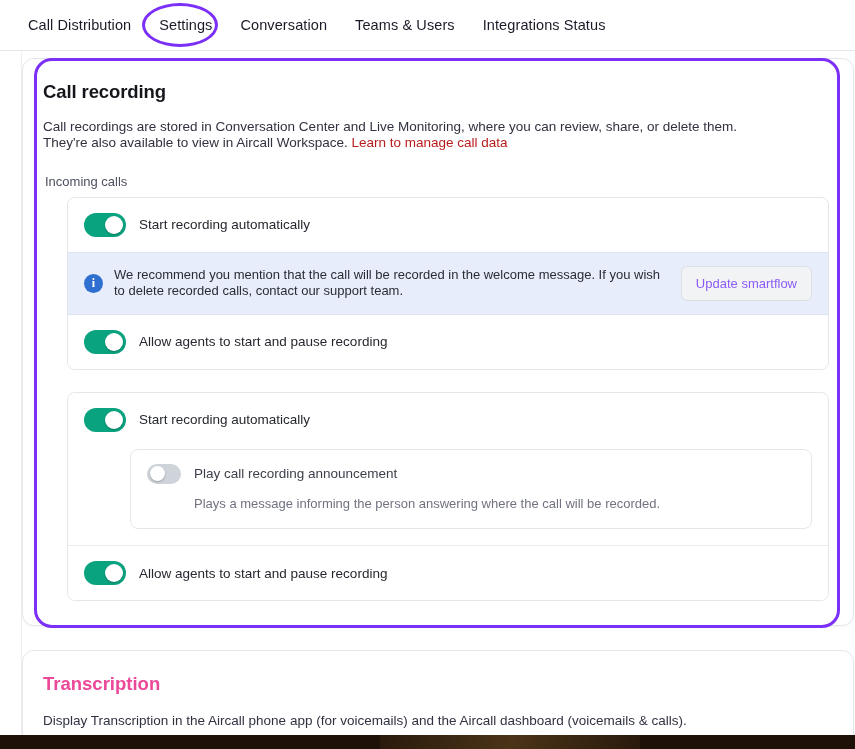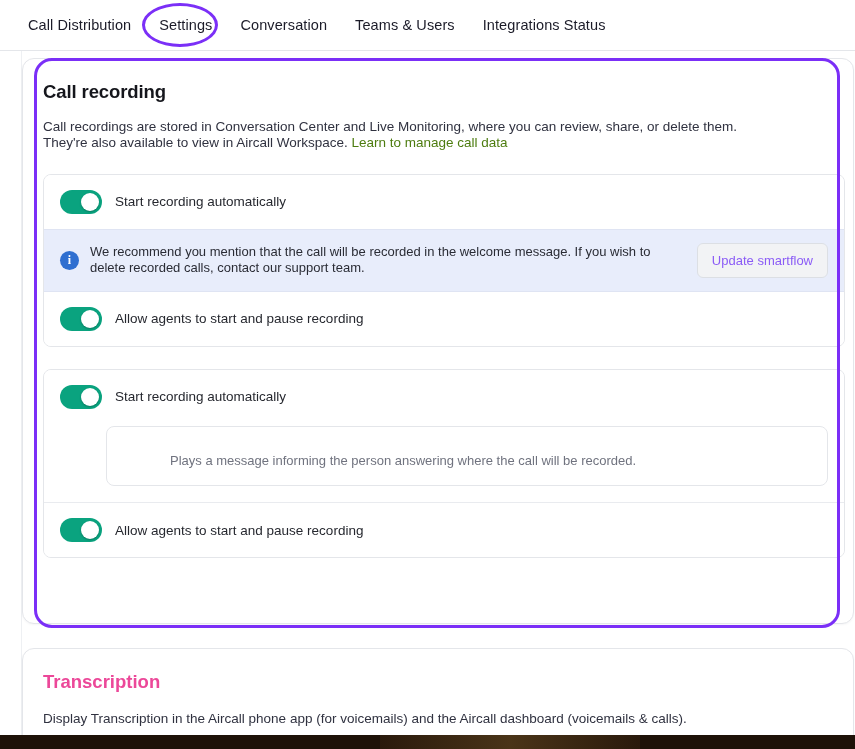--- a/index.html
+++ b/index.html
@@ -70,57 +70,58 @@
     pointer-events: none;
     z-index: 5;
   }
 
   .card {
     position: relative;
     background: #ffffff;
     border: 1px solid #e4e6ea;
     border-radius: 12px;
     margin-top: 2px;
-    padding: 22px 8px 24px 20px;
+    padding: 22px 24px 24px 20px;
     box-shadow: 0 1px 2px rgba(16,24,40,0.04);
     min-height: 566px;
     width: 832px;
   }
   .card h2 {
     margin: 0 0 16px 0;
     font-size: 18.5px;
     font-weight: bold;
     color: #15161c;
     letter-spacing: -0.1px;
   }
   .card-desc {
     font-size: 13.5px;
     line-height: 1.22;
     color: #303240;
     margin: 0 0 22px 0;
     max-width: 740px;
   }
   .link {
-    color: #4d7c0f;
+    color: #b91c1c;
     text-decoration: none;
     cursor: pointer;
   }
 
   .group-label {
     font-size: 13px;
     color: #4d505e;
     margin: 0 0 8px 2px;
   }
 
   .panel {
     border: 1px solid #e4e6ea;
     border-radius: 8px;
     overflow: hidden;
     background: #fff;
     margin-bottom: 22px;
+    margin-left: 24px;
   }
   .row {
     display: flex;
     align-items: center;
     padding: 15px 16px;
     gap: 13px;
     background: #fff;
   }
   .row-label {
     font-size: 13.5px;
@@ -285,20 +286,21 @@
       <div class="annot-box"></div>
 
       <div class="card">
         <h2>Call recording</h2>
 
         <p class="card-desc">
           <span>Call recordings are stored in Conversation Center and Live Monitoring, where you can review, share, or delete them. They're also available to view in Aircall Workspace.</span>
           <a class="link">Learn to manage call data</a>
         </p>
 
+        <div class="group-label">Incoming calls</div>
 
         <div class="panel">
           <div class="row">
             <div class="toggle on">
               <div class="knob"></div>
             </div>
             <div class="row-label">Start recording automatically</div>
           </div>
 
           <div class="banner">
@@ -318,20 +320,26 @@
 
         <div class="panel" style="margin-bottom:0;">
           <div class="row">
             <div class="toggle on">
               <div class="knob"></div>
             </div>
             <div class="row-label">Start recording automatically</div>
           </div>
 
           <div class="subcard">
+            <div class="subcard-head">
+              <div class="toggle small">
+                <div class="knob"></div>
+              </div>
+              <div class="subcard-label">Play call recording announcement</div>
+            </div>
             <div class="subcard-note">Plays a message informing the person answering where the call will be recorded.</div>
           </div>
 
           <div class="nested-wrap">
             <div class="row">
               <div class="toggle on">
                 <div class="knob"></div>
               </div>
               <div class="row-label">Allow agents to start and pause recording</div>
             </div>

